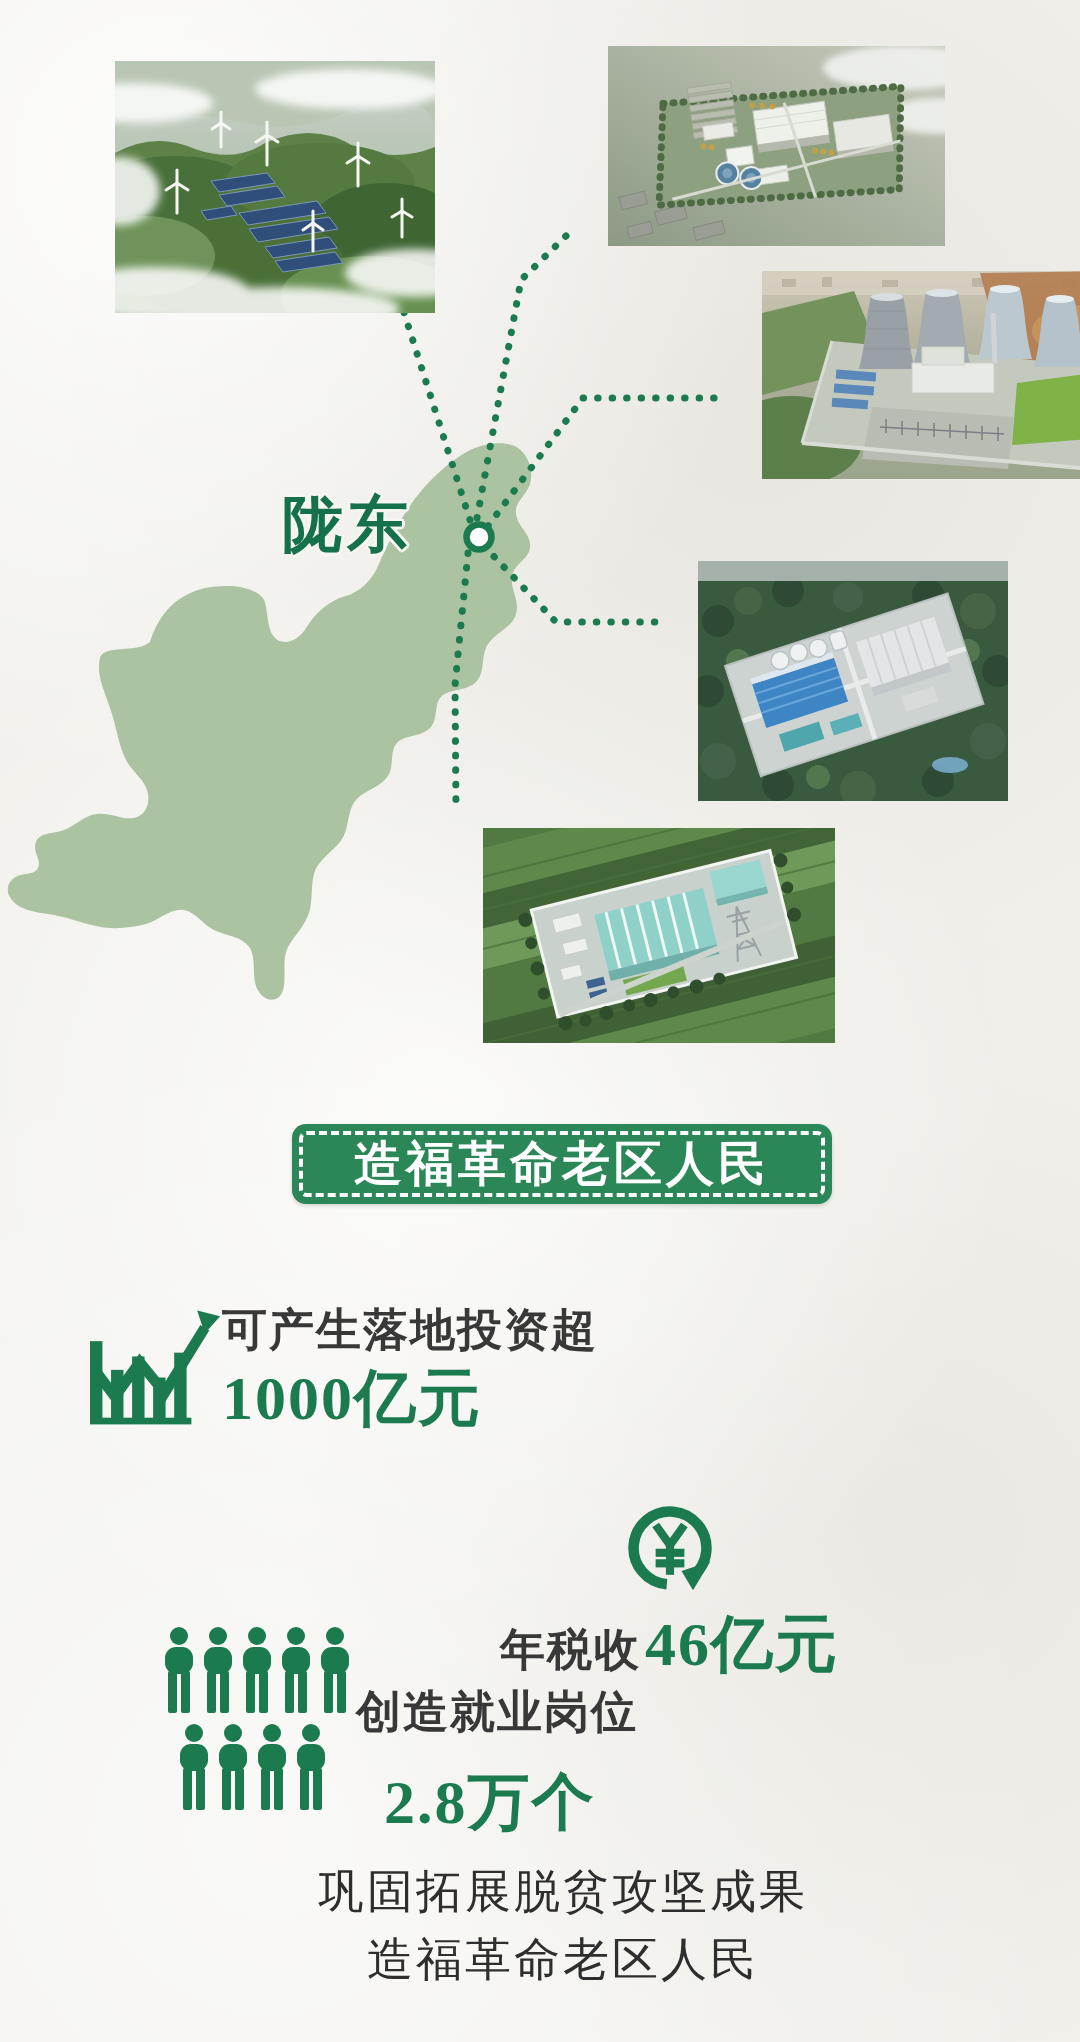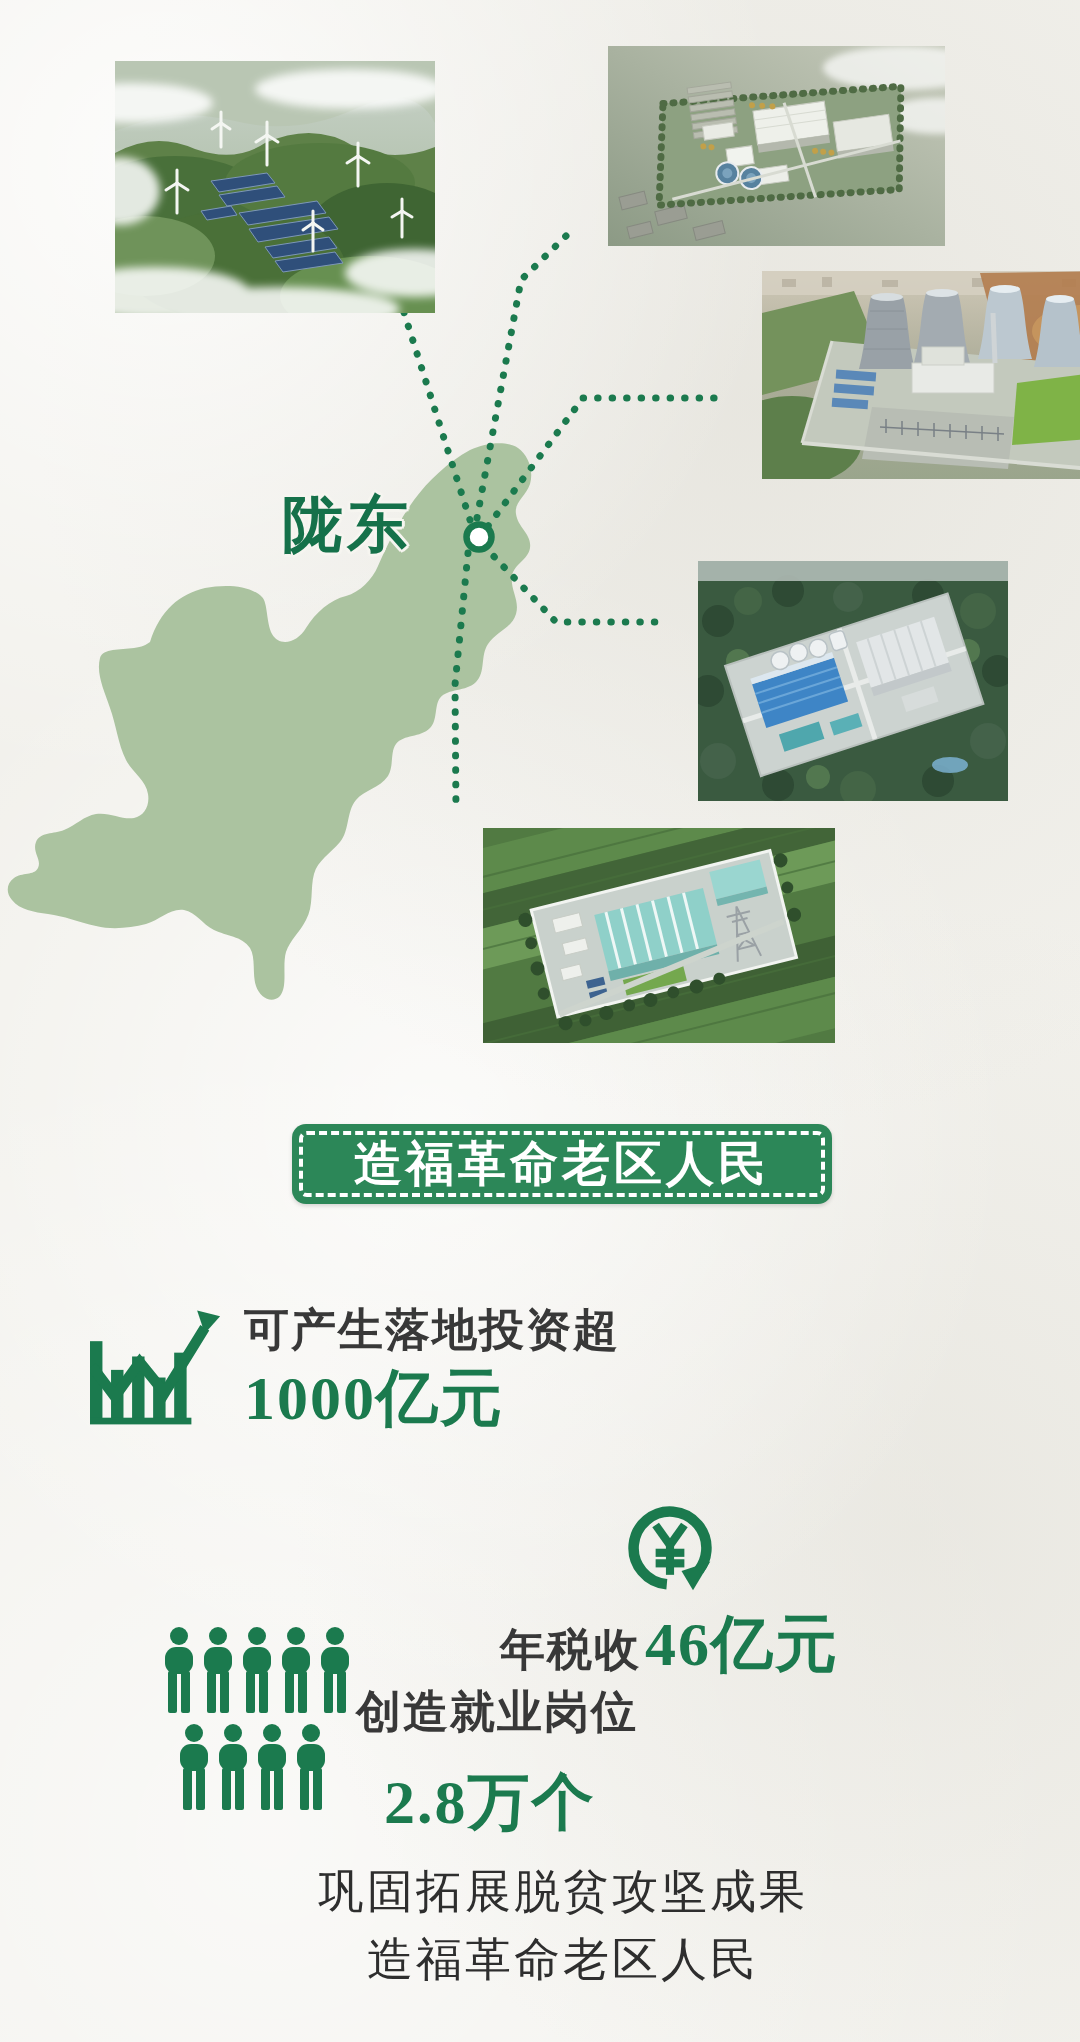--- a/index.html
+++ b/index.html
@@ -46,21 +46,21 @@
     font-family:"Liberation Serif","DejaVu Serif",serif;
     font-size:48px;font-weight:700;color:#ffffff;letter-spacing:4px;white-space:nowrap;
   }
 
   .stat{position:absolute;display:flex;}
   .stat-label{font-size:45px;font-weight:700;color:#383838;letter-spacing:2px;white-space:nowrap;}
   .stat-value{
     font-family:"Liberation Serif","DejaVu Serif",serif;
     font-size:62px;font-weight:700;color:#1b7a4e;letter-spacing:2px;line-height:1.05;white-space:nowrap;
   }
-  .stat-1{left:90px;top:1300px;gap:22px;align-items:flex-start;}
+  .stat-1{left:90px;top:1300px;align-items:flex-start;}
   .stat-1 .icon-chart{width:132px;height:118px;margin-top:8px;}
   .stat-1 .stat-value{margin-top:6px;}
   .stat-2{left:500px;top:1500px;gap:16px;align-items:center;flex-direction:column;}
   .stat-2 .icon-yuan{width:92px;height:96px;}
   .stat-2 .inline{display:flex;align-items:baseline;gap:4px;}
   .stat-3{left:160px;top:1627px;align-items:flex-start;}
   .people-svg{width:196px;height:190px;}
   .stat-3 .col{display:flex;flex-direction:column;margin-top:55px;}
   .stat-3 .stat-value{margin-top:28px;margin-left:28px;}
 

